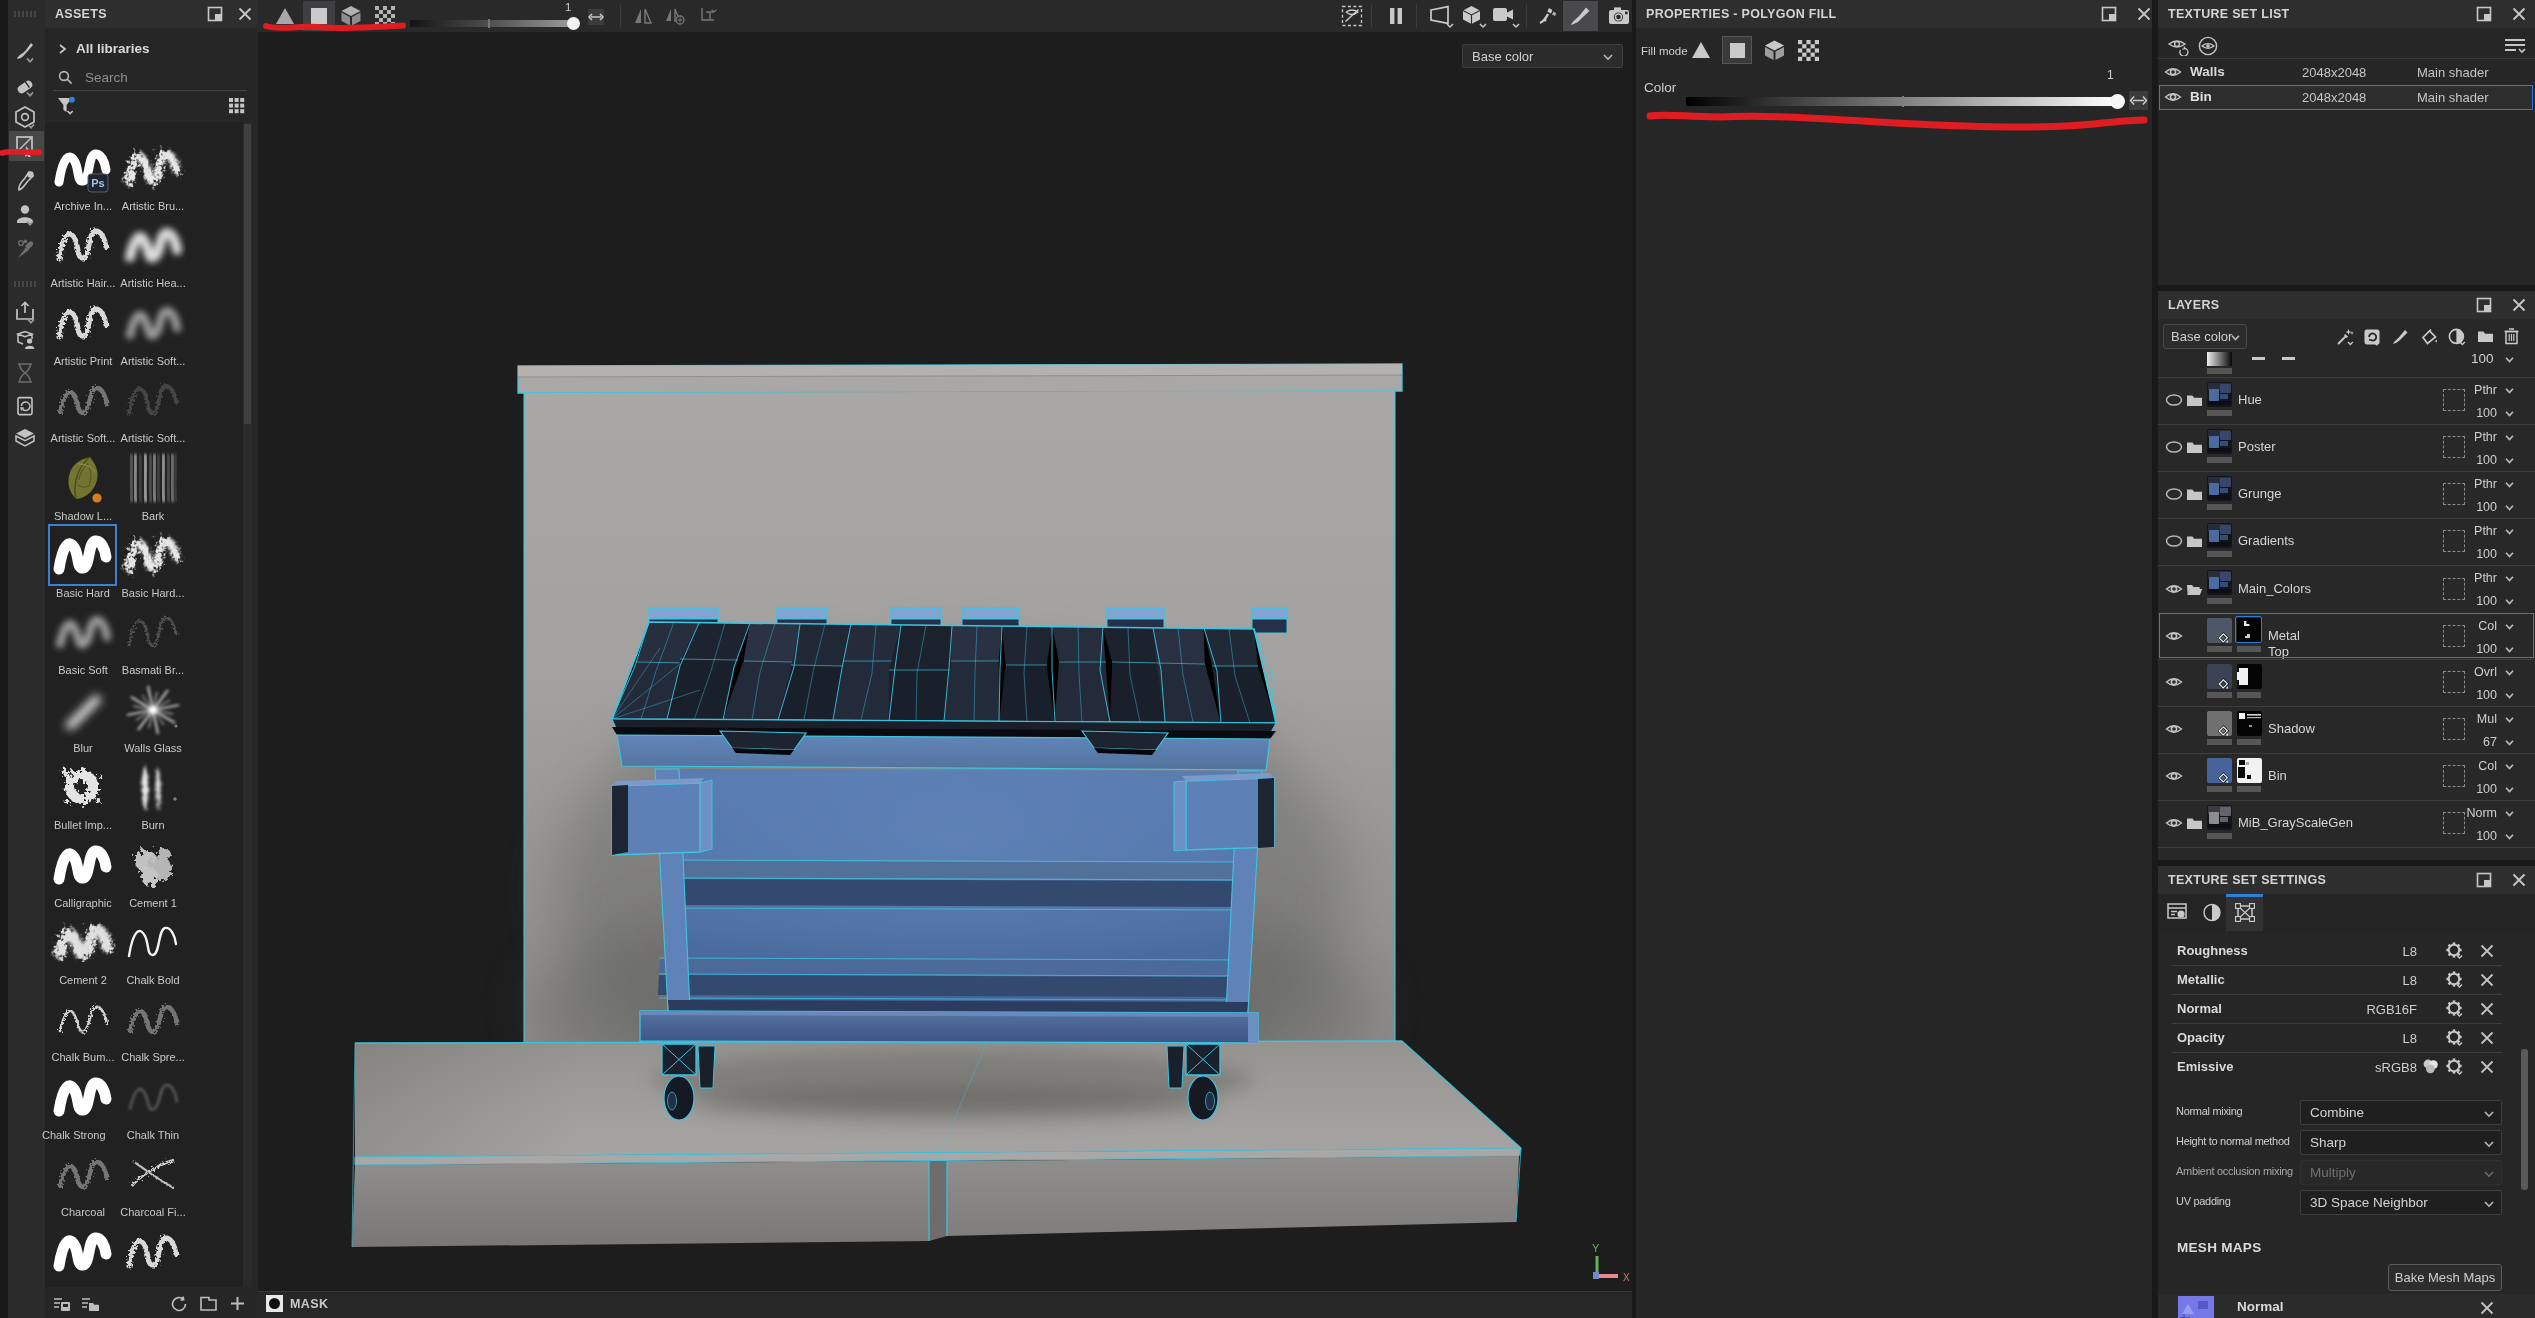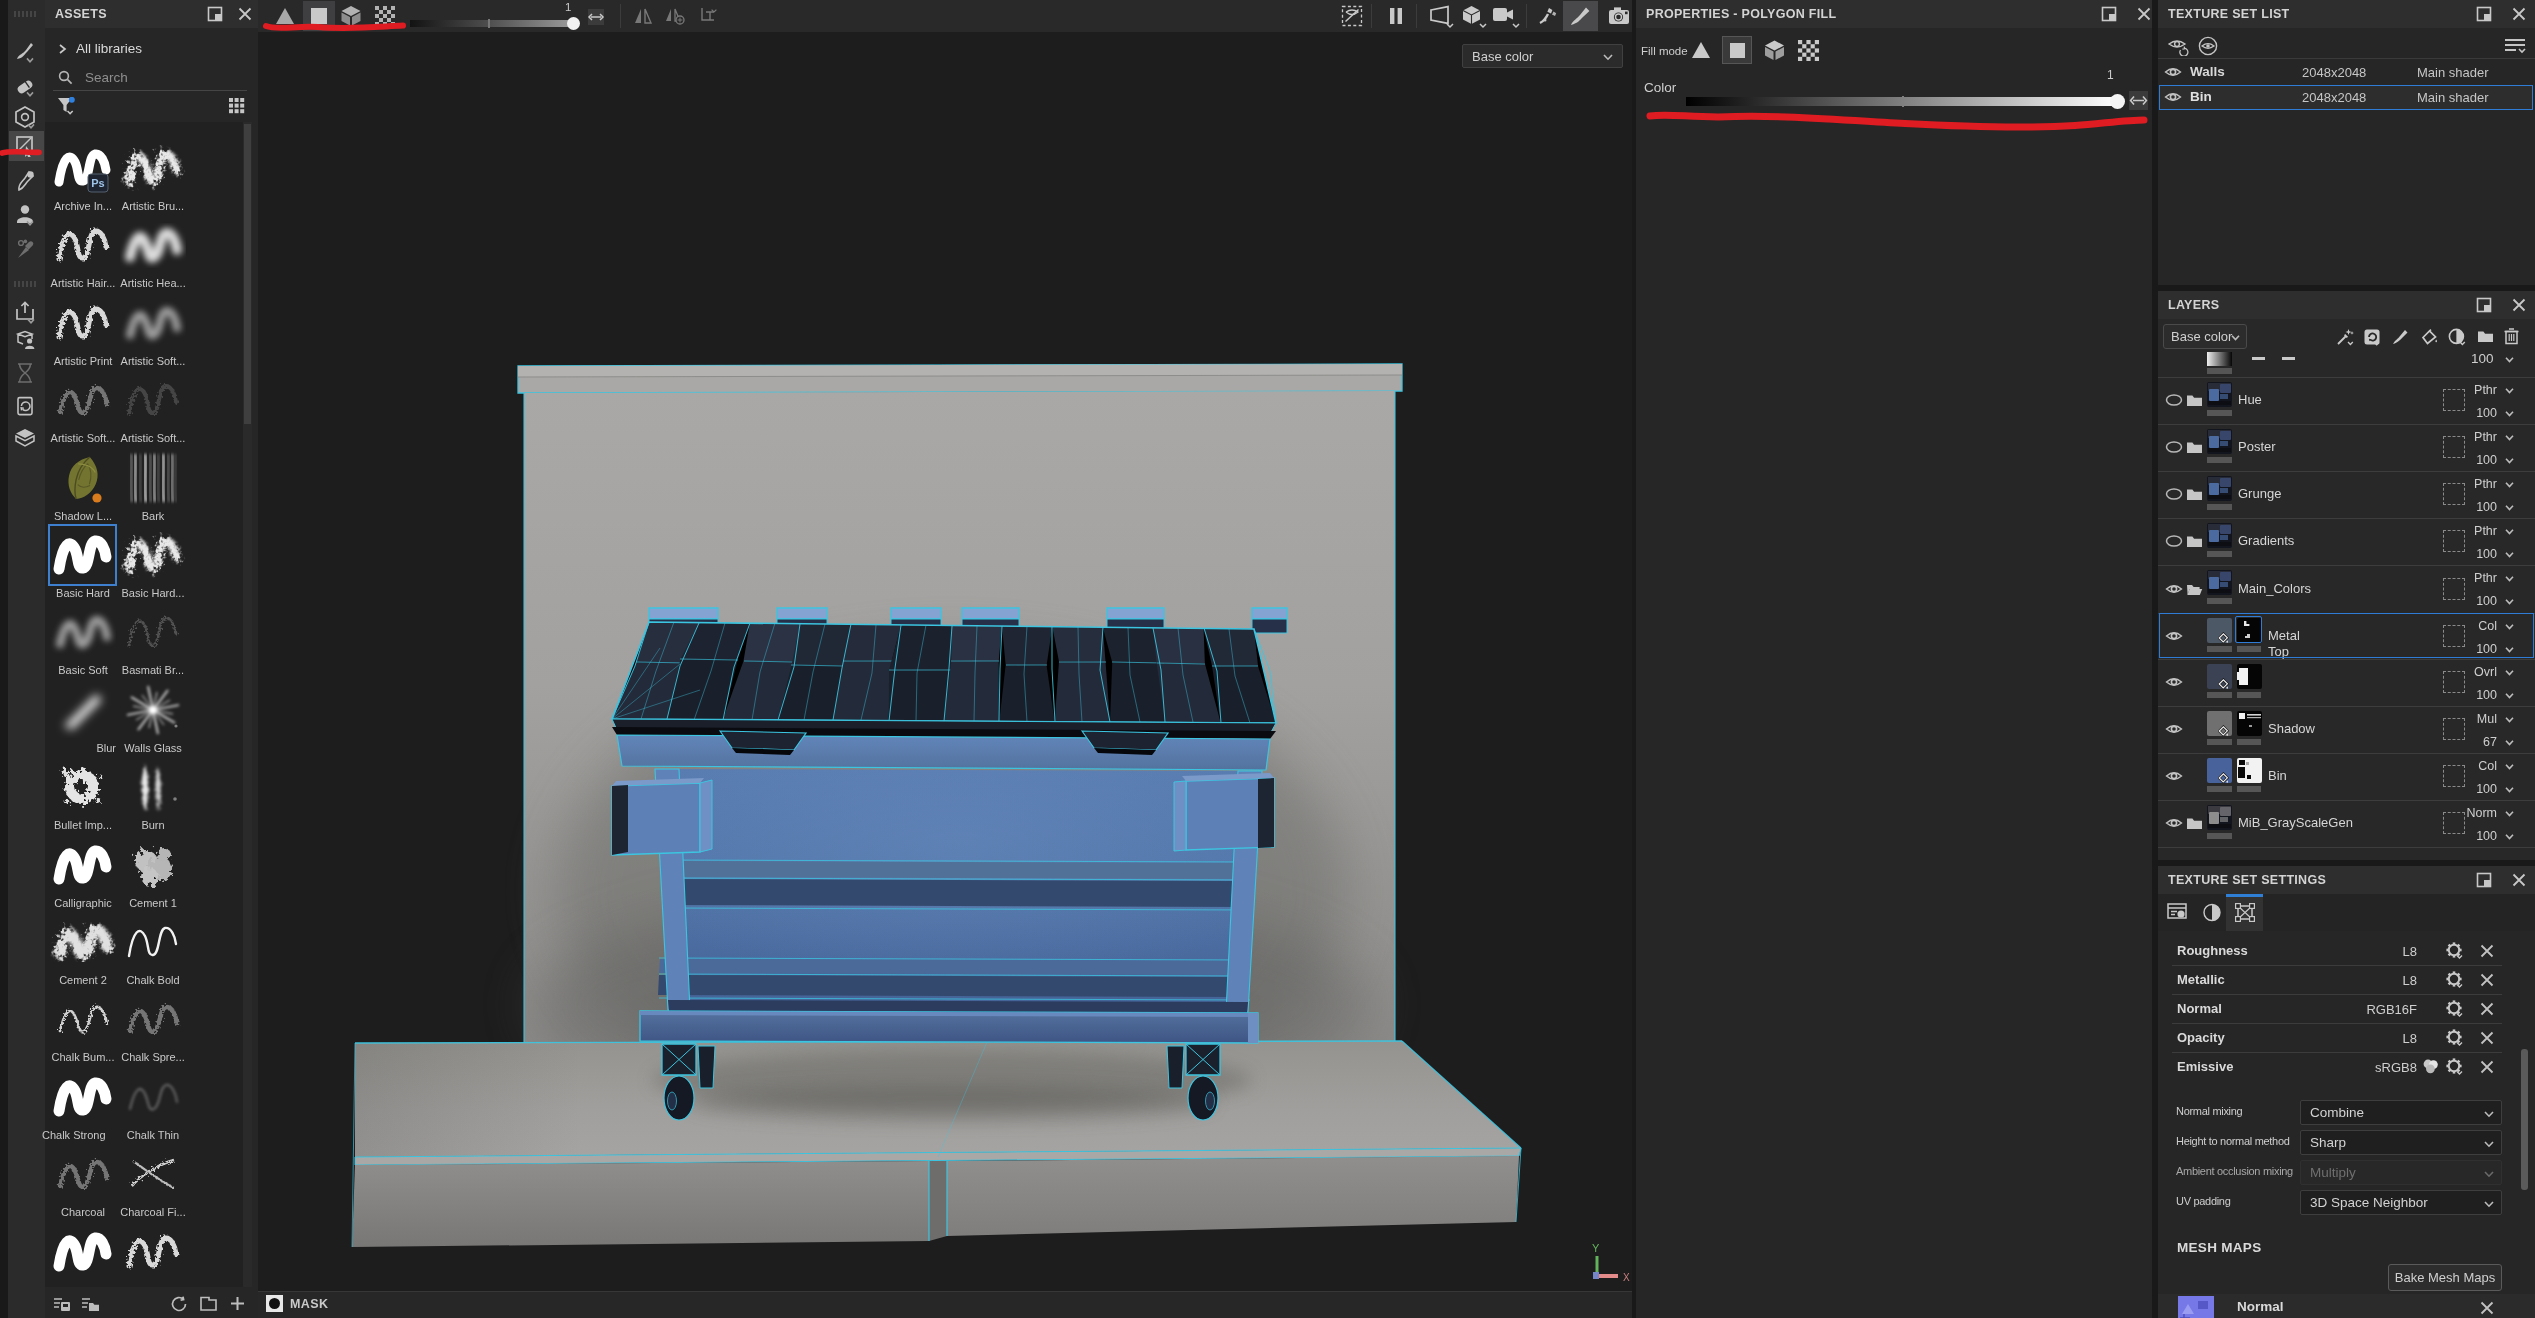--- a/index.html
+++ b/index.html
@@ -91,21 +91,21 @@
 <svg class="abs" style="left:207px;top:6px" width="16" height="16" viewBox="0 0 16 16">
     <rect x="1.5" y="1.5" width="13" height="13" fill="none" stroke="#c8c8c8" stroke-width="1.6"></rect>
     <path d="M8 8 h6.5 v6.5 h-6.5 z" fill="#c8c8c8"></path>
   </svg>
 <svg class="abs" style="left:237px;top:6px" width="16" height="16" viewBox="0 0 16 16">
     <path d="M2.5 2.5 L13.5 13.5 M13.5 2.5 L2.5 13.5" stroke="#c8c8c8" stroke-width="1.8"></path>
   </svg>
 <svg class="abs" style="left:58px;top:44px" width="9" height="10" viewBox="0 0 9 10">
     <path d="M2 1 L7 5 L2 9" fill="none" stroke="#c8c8c8" stroke-width="1.7"></path>
   </svg>
-<div class="txt" style="left:76px;top:41px;font-weight:normal;font-size:13.5px;color:#dadada">All libraries</div>
+<div class="txt" style="left:76px;top:41px;font-weight:bold;font-size:13.5px;color:#dadada">All libraries</div>
 <svg class="abs" style="left:58px;top:70px" width="15" height="15" viewBox="0 0 15 15">
     <circle cx="6" cy="6" r="4.4" fill="none" stroke="#b5b5b5" stroke-width="1.6"></circle>
     <path d="M9.4 9.4 L13.6 13.6" stroke="#b5b5b5" stroke-width="1.7"></path>
   </svg>
 <div class="txt" style="left:85px;top:70px;color:#8e8e8e;font-size:13.5px">Search</div>
 <div class="abs" style="left:53px;top:90px;width:194px;height:1px;background:#454545"></div>
 <svg class="abs" style="left:57px;top:97px" width="20" height="19" viewBox="0 0 20 19">
     <path d="M1 1 H15 L9.6 8 V15 L6.4 13 V8 Z" fill="#c6c6c6"></path>
     <circle cx="14.8" cy="2.8" r="3" fill="#2f81e0"></circle>
     <path d="M10.5 14 l2.6 2.6 2.6 -2.6" fill="none" stroke="#c6c6c6" stroke-width="1.5"></path>
@@ -525,21 +525,21 @@
           <feDisplacementMap in="SourceGraphic" in2="n" scale="7"></feDisplacementMap>
         </filter>
         <filter id="gr2" x="-30%" y="-30%" width="160%" height="160%">
           <feTurbulence type="fractalNoise" baseFrequency="0.25" numOctaves="2" result="n"></feTurbulence>
           <feDisplacementMap in="SourceGraphic" in2="n" scale="14"></feDisplacementMap>
         </filter>
       </defs>
       <path d="M14 44 L46 12 L52 18 L22 48 Z" fill="#e8e8e8" filter="url(#b3)"></path>
     </svg>
   </div>
-<div class="txt" style="left:34px;top:742px;width:82px;text-align:right;font-size:11px;color:#c9c9c9">Blur</div>
+<div class="txt" style="left:42px;top:742px;width:82px;text-align:center;font-size:11px;color:#c9c9c9">Blur</div>
 <div class="abs" style="left:120px;top:682px;width:66px;height:56px">
     <svg width="66" height="56" viewBox="0 0 66 56">
       <defs>
         <filter id="b1" x="-30%" y="-30%" width="160%" height="160%">
           <feGaussianBlur stdDeviation="1.6"></feGaussianBlur>
         </filter>
         <filter id="b2" x="-40%" y="-40%" width="180%" height="180%">
           <feGaussianBlur stdDeviation="3.2"></feGaussianBlur>
         </filter>
         <filter id="b3" x="-60%" y="-60%" width="220%" height="220%">

